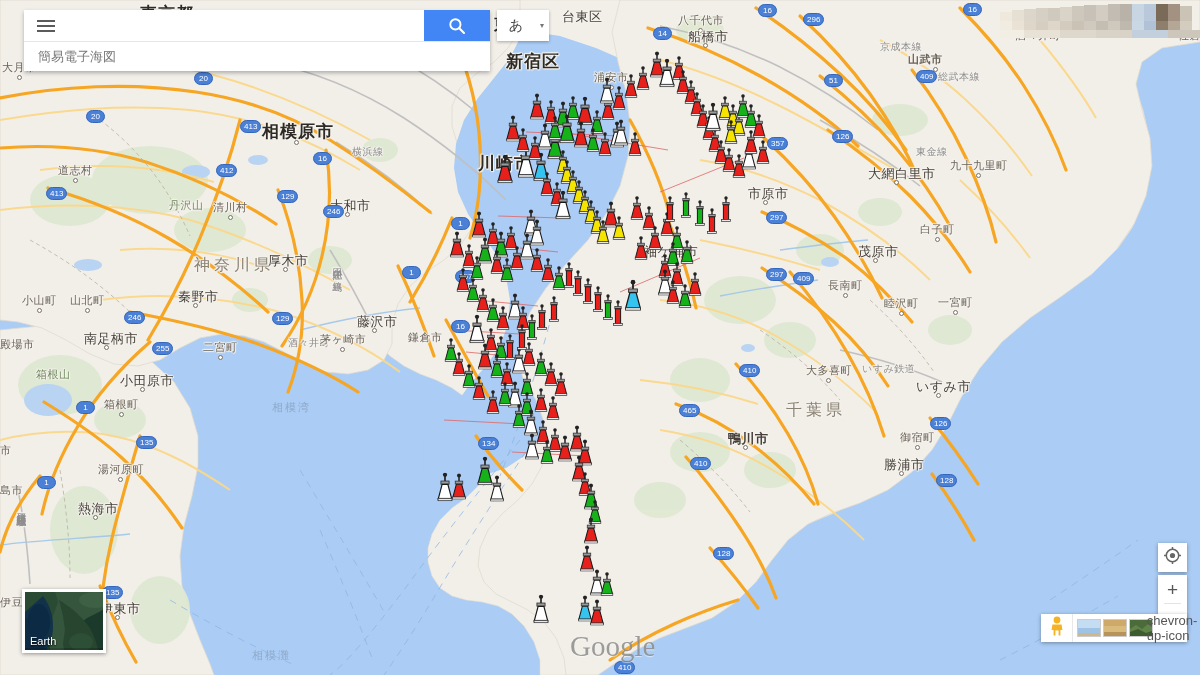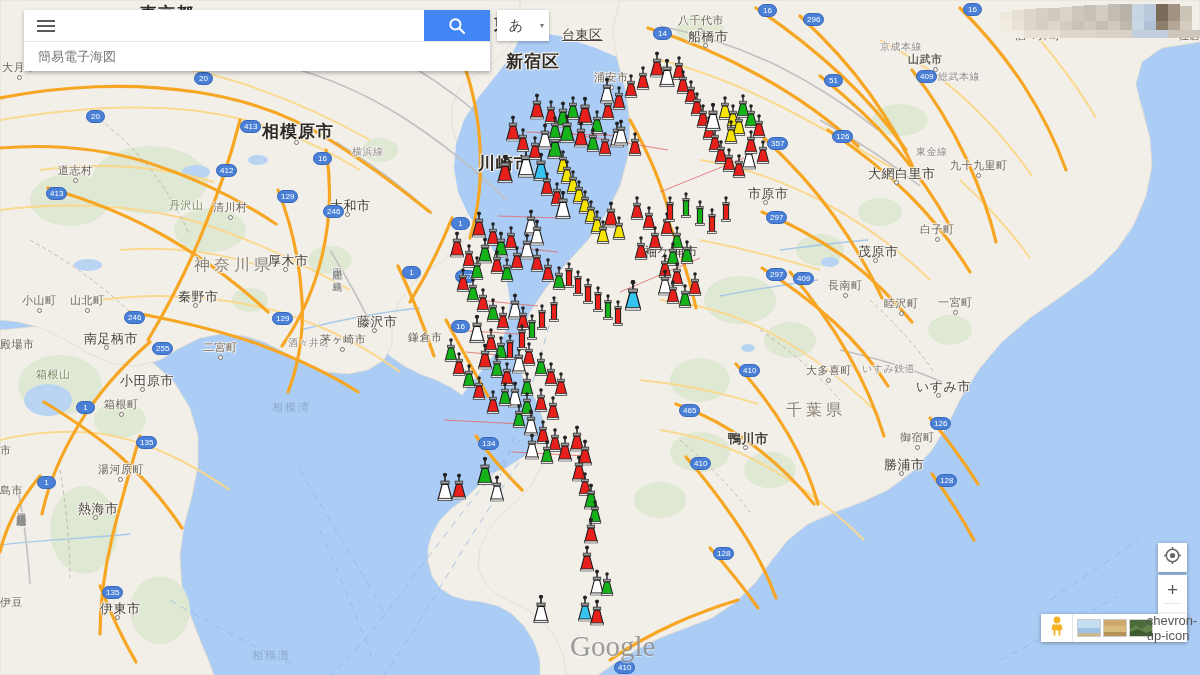--- a/index.html
+++ b/index.html
@@ -426,21 +426,21 @@
           <path d="M660,192 L744,158"></path>
           <path d="M620,292 L700,258"></path>
         </g>
       </g>
     </svg>
 
     <div id="label-layer">
         <div class="lbl big" style="left: 140px; top: 2px;">東京都</div>
         <div class="lbl big" style="left: 494px; top: 13px;">東京</div>
         <div class="dot" style="left: 509px; top: 33px;"></div>
-        <div class="lbl city" style="left: 562px; top: 26px; text-decoration: underline;">台東区</div>
+        <div class="lbl city" style="left: 562px; top: 8px;">台東区</div>
         <div class="lbl town" style="left: 678px; top: 13px;">八千代市</div>
         <div class="dot" style="left: 698px; top: 28px;"></div>
         <div class="lbl town" style="left: 1178px; top: 28px;">佐倉市</div>
         <div class="lbl big" style="left: 506px; top: 50px;">新宿区</div>
         <div class="lbl city" style="left: 688px; top: 28px;">船橋市</div>
         <div class="dot" style="left: 702.5px; top: 43px;"></div>
         <div class="lbl rail" style="left: 880px; top: 40px;">京成本線</div>
         <div class="lbl town" style="left: 1015px; top: 28px;">酒々井町</div>
         <div class="lbl town" style="left: 96px; top: 48px;">上野原市</div>
         <div class="dot" style="left: 116px; top: 63px;"></div>
@@ -1795,20 +1795,37 @@
         <rect x="0" y="26" width="24" height="8" fill="#f3eee4"></rect>
         <rect x="24" y="26" width="36" height="8" fill="#e8e2d6"></rect>
         <rect x="60" y="26" width="36" height="8" fill="#ded8cc"></rect>
         <rect x="96" y="26" width="36" height="8" fill="#d9d3c7"></rect>
         <rect x="132" y="26" width="36" height="8" fill="#c2cfdd"></rect>
         <rect x="168" y="26" width="32" height="8" fill="#cdc6ba"></rect>
       </g>
     </svg>
   </div>
 
+  <div id="earth-thumb">
+    <svg width="84" height="64" viewBox="0 0 84 64">
+      <rect width="84" height="64" fill="#1b3a2b"></rect>
+      <path d="M0,0 L30,0 L34,10 L30,22 L24,34 L22,46 L24,58 L26,64 L0,64 Z" fill="#2a4a33"></path>
+      <path d="M30,0 L84,0 L84,14 L74,20 L62,26 L52,34 L44,44 L40,56 L38,64 L26,64
+               L24,52 L24,38 L28,24 L33,10 Z" fill="#35563c"></path>
+      <path d="M34,8 C44,14 54,22 62,32 C68,40 72,50 74,64 L40,64 L38,52 L40,38
+               L38,24 Z" fill="#27452f"></path>
+      <path d="M18,4 C24,12 28,22 28,34 C28,46 24,56 18,64 L0,64 L0,20 Z" fill="#10304c" opacity="0.9"></path>
+      <path d="M0,26 C8,30 14,38 18,48 C21,56 22,60 22,64 L0,64 Z" fill="#0e2c46"></path>
+      <ellipse cx="14" cy="30" rx="11" ry="18" fill="#0c2a44"></ellipse>
+      <ellipse cx="70" cy="8" rx="16" ry="8" fill="#3e6045"></ellipse>
+      <ellipse cx="56" cy="50" rx="12" ry="9" fill="#2d4f35"></ellipse>
+      <rect x="0" y="56" width="84" height="8" fill="#000" opacity="0.18"></rect>
+    </svg>
+    <span class="etxt">Earth</span>
+  </div>
 
   <div id="geo-btn">
     <span>
       <svg width="17" height="17" viewBox="0 0 17 17">
         <circle cx="8.5" cy="8.5" r="6.2" fill="none" stroke="#666" stroke-width="1.5"></circle>
         <circle cx="8.5" cy="8.5" r="2.6" fill="#666"></circle>
         <line x1="8.5" y1="0" x2="8.5" y2="2.3" stroke="#666" stroke-width="1.5"></line>
         <line x1="8.5" y1="14.7" x2="8.5" y2="17" stroke="#666" stroke-width="1.5"></line>
         <line x1="0" y1="8.5" x2="2.3" y2="8.5" stroke="#666" stroke-width="1.5"></line>
         <line x1="14.7" y1="8.5" x2="17" y2="8.5" stroke="#666" stroke-width="1.5"></line>

